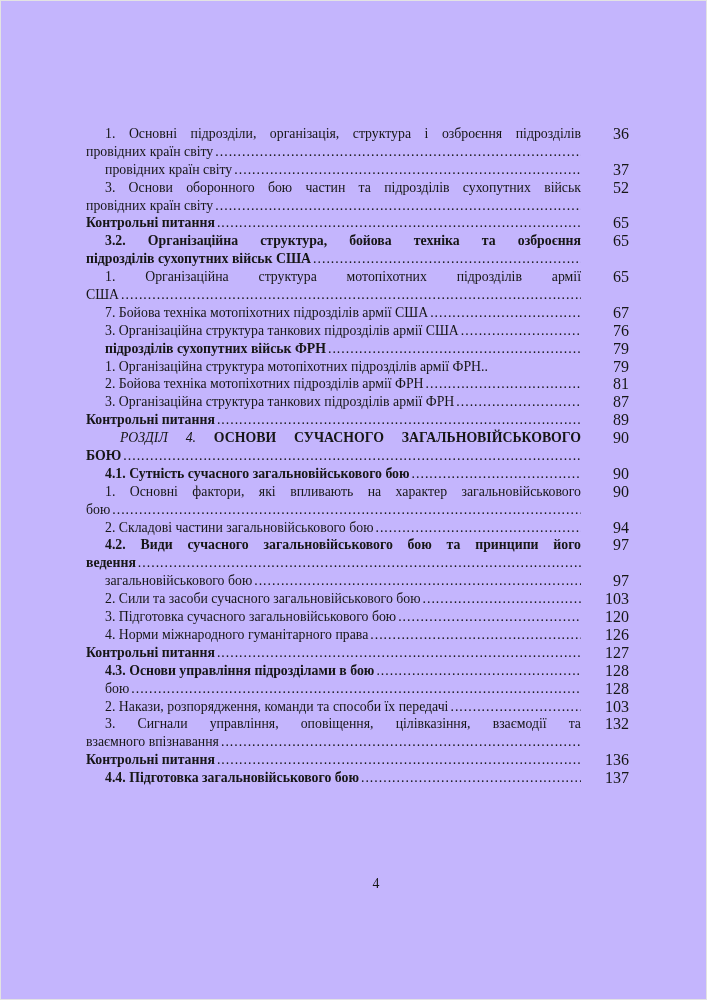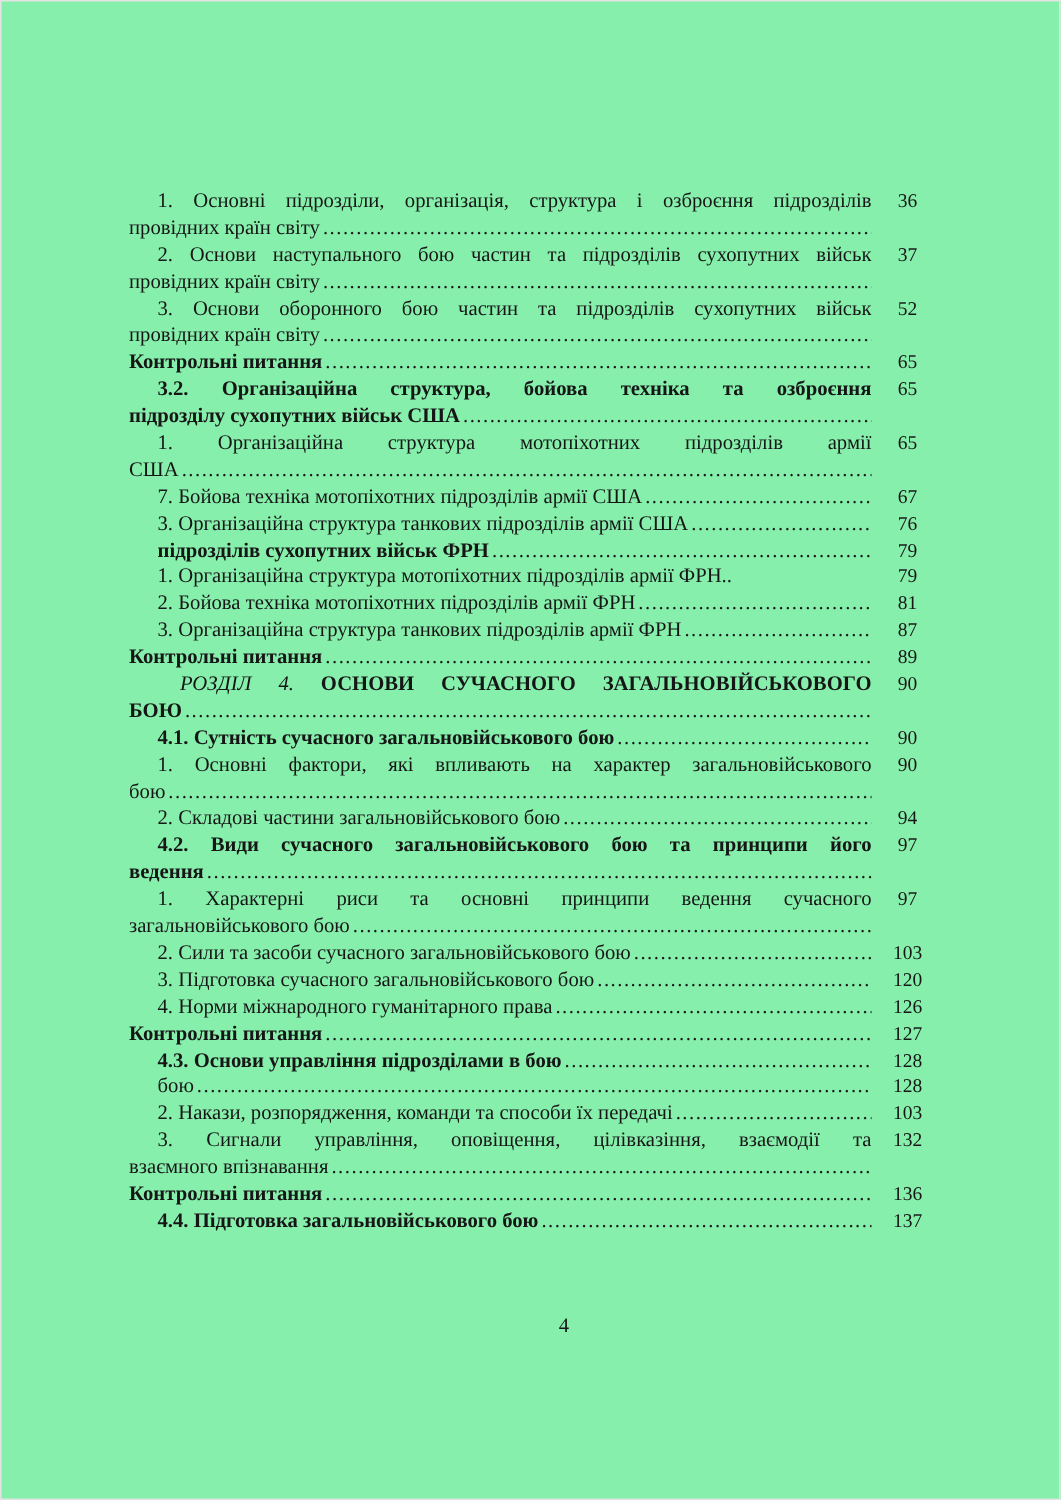--- a/index.html
+++ b/index.html
@@ -1,26 +1,26 @@
 <!DOCTYPE html>
 <html><head>
 <meta charset="utf-8">
 <style>
   html,body{margin:0;padding:0;}
   body{
     width:707px;height:1000px;background:#ffffff;position:relative;
     font-family:"Liberation Serif","DejaVu Serif",serif;
     color:#161616;overflow:hidden;
   }
-  .page{position:absolute;inset:0;background:#86efac;border:1px solid #e3e3e3;box-sizing:border-box;}
+  .page{position:absolute;inset:0;background:#c4b5fd;border:1px solid #e3e3e3;box-sizing:border-box;}
   .toc{position:absolute;left:85px;top:124px;width:543px;}
   .entry{display:flex;align-items:flex-start;}
   .text-col{width:495px;overflow:hidden;}
   .page-col{
-    width:48px;text-align:center;font-size:13px;line-height:17.9px;height:17.9px;
+    width:48px;text-align:right;font-size:16px;line-height:17.9px;height:17.9px;
     white-space:nowrap;
   }
   .line{
     font-size:13.8px;line-height:17.9px;height:17.9px;overflow:hidden;
   }
   .line.stretch{text-align:justify;text-align-last:justify;}
   .line.final{white-space:nowrap;}
   .leader{font-weight:normal;letter-spacing:1px;padding-left:2px;}
   .indent .line:first-child{text-indent:19px;}
   .section .line,.control .line,.chapter .line{font-weight:bold;}
@@ -39,42 +39,41 @@
   <main class="toc" id="toc">
       <div class="entry item indent">
         <div class="text-col">
           <div class="line stretch">1. Основні підрозділи, організація, структура і озброєння підрозділів</div>
           <div class="line final"><span class="t">провідних країн світу</span><span class="leader">..........................................................................................................................................................................................................................</span></div>
         </div>
         <div class="page-col">36</div>
       </div>
       <div class="entry item indent">
         <div class="text-col">
-          <div class="line stretch">2. Основи наступального бою частин та підрозділів сухопутних військ</div>
           <div class="line final"><span class="t">провідних країн світу</span><span class="leader">..........................................................................................................................................................................................................................</span></div>
         </div>
         <div class="page-col">37</div>
       </div>
       <div class="entry item indent">
         <div class="text-col">
           <div class="line stretch">3. Основи оборонного бою частин та підрозділів сухопутних військ</div>
           <div class="line final"><span class="t">провідних країн світу</span><span class="leader">..........................................................................................................................................................................................................................</span></div>
         </div>
         <div class="page-col">52</div>
       </div>
       <div class="entry control">
         <div class="text-col">
           <div class="line final"><span class="t">Контрольні питання</span><span class="leader">..........................................................................................................................................................................................................................</span></div>
         </div>
         <div class="page-col">65</div>
       </div>
       <div class="entry section indent">
         <div class="text-col">
           <div class="line stretch">3.2. Організаційна структура, бойова техніка та озброєння</div>
-          <div class="line final"><span class="t">підрозділу сухопутних військ США</span><span class="leader">..........................................................................................................................................................................................................................</span></div>
+          <div class="line final"><span class="t">підрозділів сухопутних військ США</span><span class="leader">..........................................................................................................................................................................................................................</span></div>
         </div>
         <div class="page-col">65</div>
       </div>
       <div class="entry item indent">
         <div class="text-col">
           <div class="line stretch">1. Організаційна структура мотопіхотних підрозділів армії</div>
           <div class="line final"><span class="t">США</span><span class="leader">..........................................................................................................................................................................................................................</span></div>
         </div>
         <div class="page-col">65</div>
       </div>
@@ -148,21 +147,20 @@
       </div>
       <div class="entry section indent">
         <div class="text-col">
           <div class="line stretch">4.2. Види сучасного загальновійськового бою та принципи його</div>
           <div class="line final"><span class="t">ведення</span><span class="leader">..........................................................................................................................................................................................................................</span></div>
         </div>
         <div class="page-col">97</div>
       </div>
       <div class="entry item indent">
         <div class="text-col">
-          <div class="line stretch">1. Характерні риси та основні принципи ведення сучасного</div>
           <div class="line final"><span class="t">загальновійськового бою</span><span class="leader">..........................................................................................................................................................................................................................</span></div>
         </div>
         <div class="page-col">97</div>
       </div>
       <div class="entry item indent">
         <div class="text-col">
           <div class="line final"><span class="t">2. Сили та засоби сучасного загальновійськового бою</span><span class="leader">..........................................................................................................................................................................................................................</span></div>
         </div>
         <div class="page-col">103</div>
       </div>

